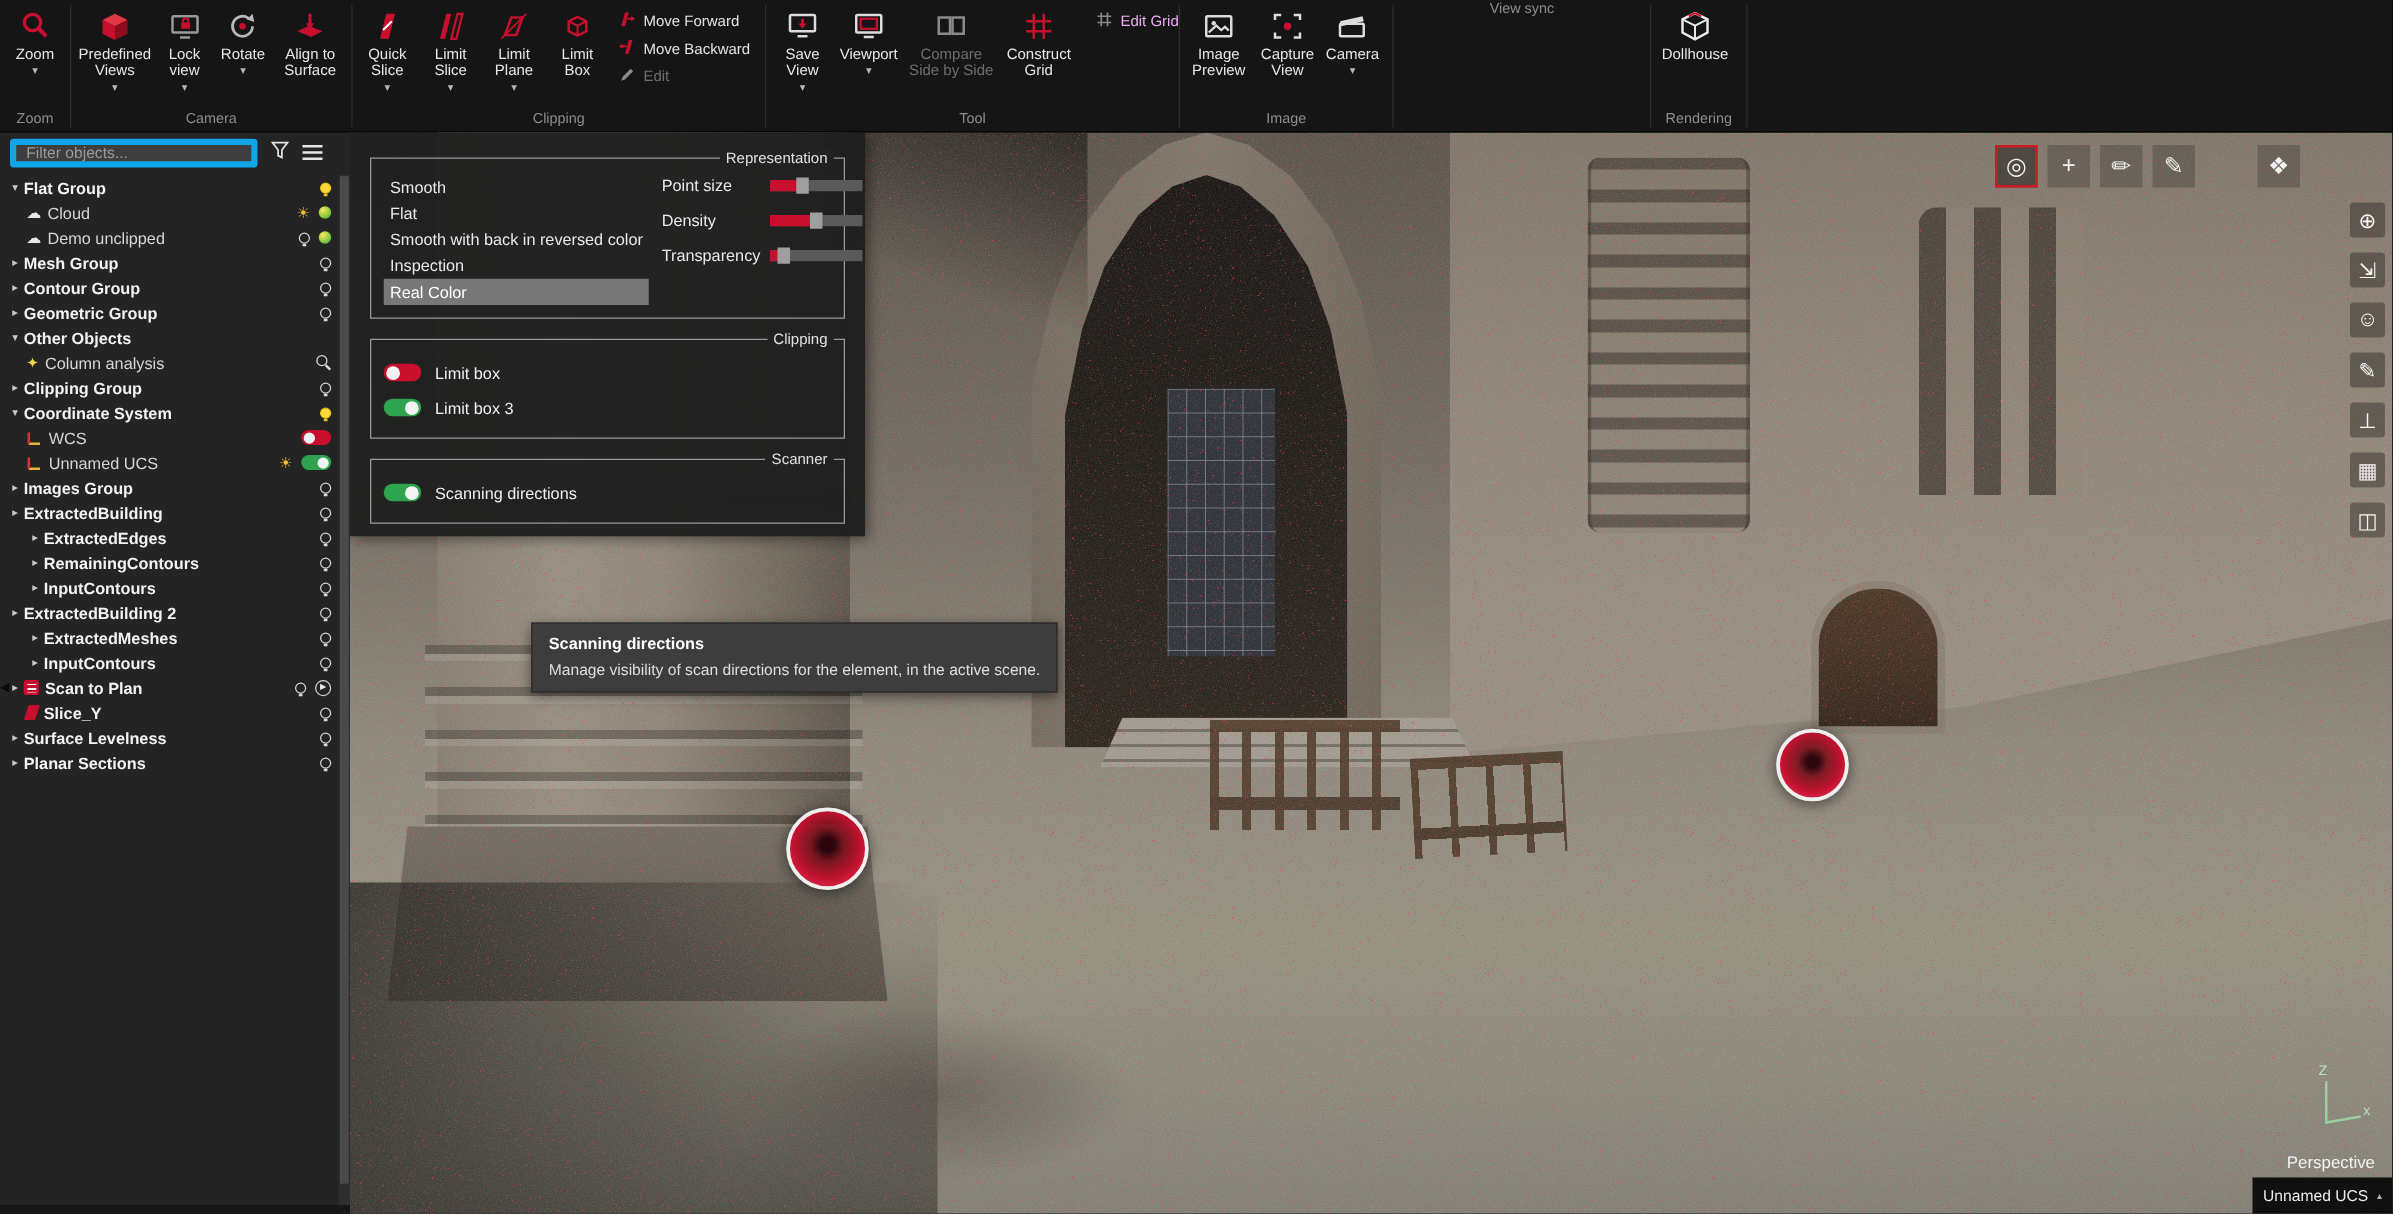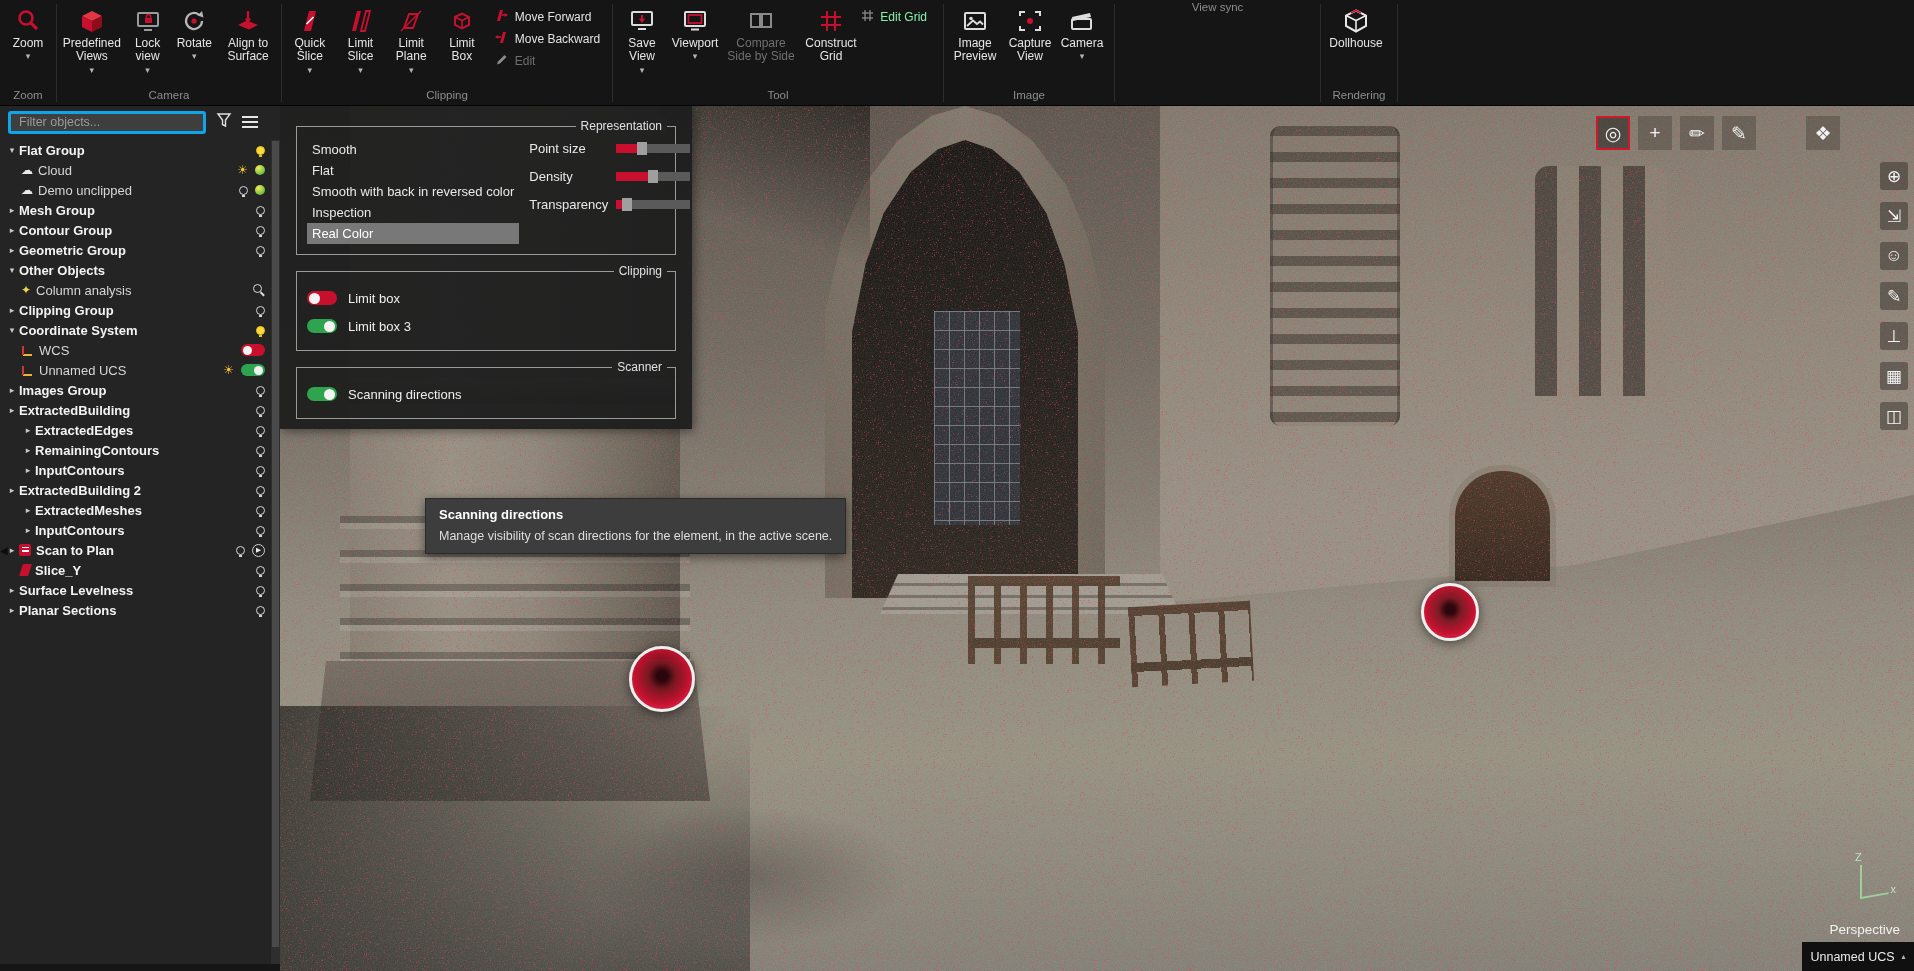--- a/index.html
+++ b/index.html
@@ -19,29 +19,29 @@
   .rbtn .rtx { text-align:center; line-height:1.12; }
   .rbtn.dis .rtx { color:#6f6f6f; }
   .cdn { color:#b4b4b4; font-size:9px; line-height:1; }
   .i26 { width:26px; height:26px; }
   .i15 { width:15px; height:15px; }
   .w46{width:46px}.w50{width:50px}.w52{width:52px}.w56{width:56px}.w60{width:60px}
   .w64{width:64px}.w78{width:78px}
   .stack { width:122px; display:flex; flex-direction:column; gap:5px; padding:5px 0 0 6px; }
   .srow { display:flex; align-items:center; gap:6px; height:17px; font-size:12px; color:#e3e3e3; }
   .srow.dis { color:#6f6f6f; }
-  .editgrid { position:absolute; right:16px; top:8px; display:flex; gap:5px; align-items:center;
-    font-size:12px; color:#86efac; }
+  .editgrid { position:absolute; right:0; top:8px; display:flex; gap:5px; align-items:center;
+    font-size:12px; color:#f0abfc; }
   .vs { display:flex; gap:15px; padding:26px 12px 0; color:#707070; font-size:12px; }
 
   
   .sidebar { position:absolute; top:106px; left:0; width:280px; height:865px;
     background:#242424; overflow:hidden; }
   .filterbar { display:flex; align-items:center; gap:10px; height:32px; padding:0 8px; }
-  .finput { width:198px; height:23px; background:#3e3e3e; border:3px solid #0ea5e9;
+  .finput { width:198px; height:23px; background:#3e3e3e; border:5px solid #0ea5e9;
     border-radius:3px; color:#f97316; font-size:12.5px; padding:0 8px; }
   .finput::placeholder { color:#9a9a9a; }
   .burger { display:flex; flex-direction:column; gap:3px; }
   .burger span { width:16px; height:2px; background:#e6e6e6; }
   .tree { position:absolute; top:34px; left:0; right:9px; }
   .tr { display:flex; align-items:center; height:20px; padding-right:6px; position:relative; }
   .L0 { padding-left:5px; } .L1 { padding-left:21px; }
   .car { width:14px; flex:0 0 14px; text-align:center; color:#c9c9c9; font-size:9px; }
   .tl { font-size:13px; color:#d6d6d6; white-space:nowrap; }
   .bold .tl { font-weight:bold; color:#f3f3f3; }

